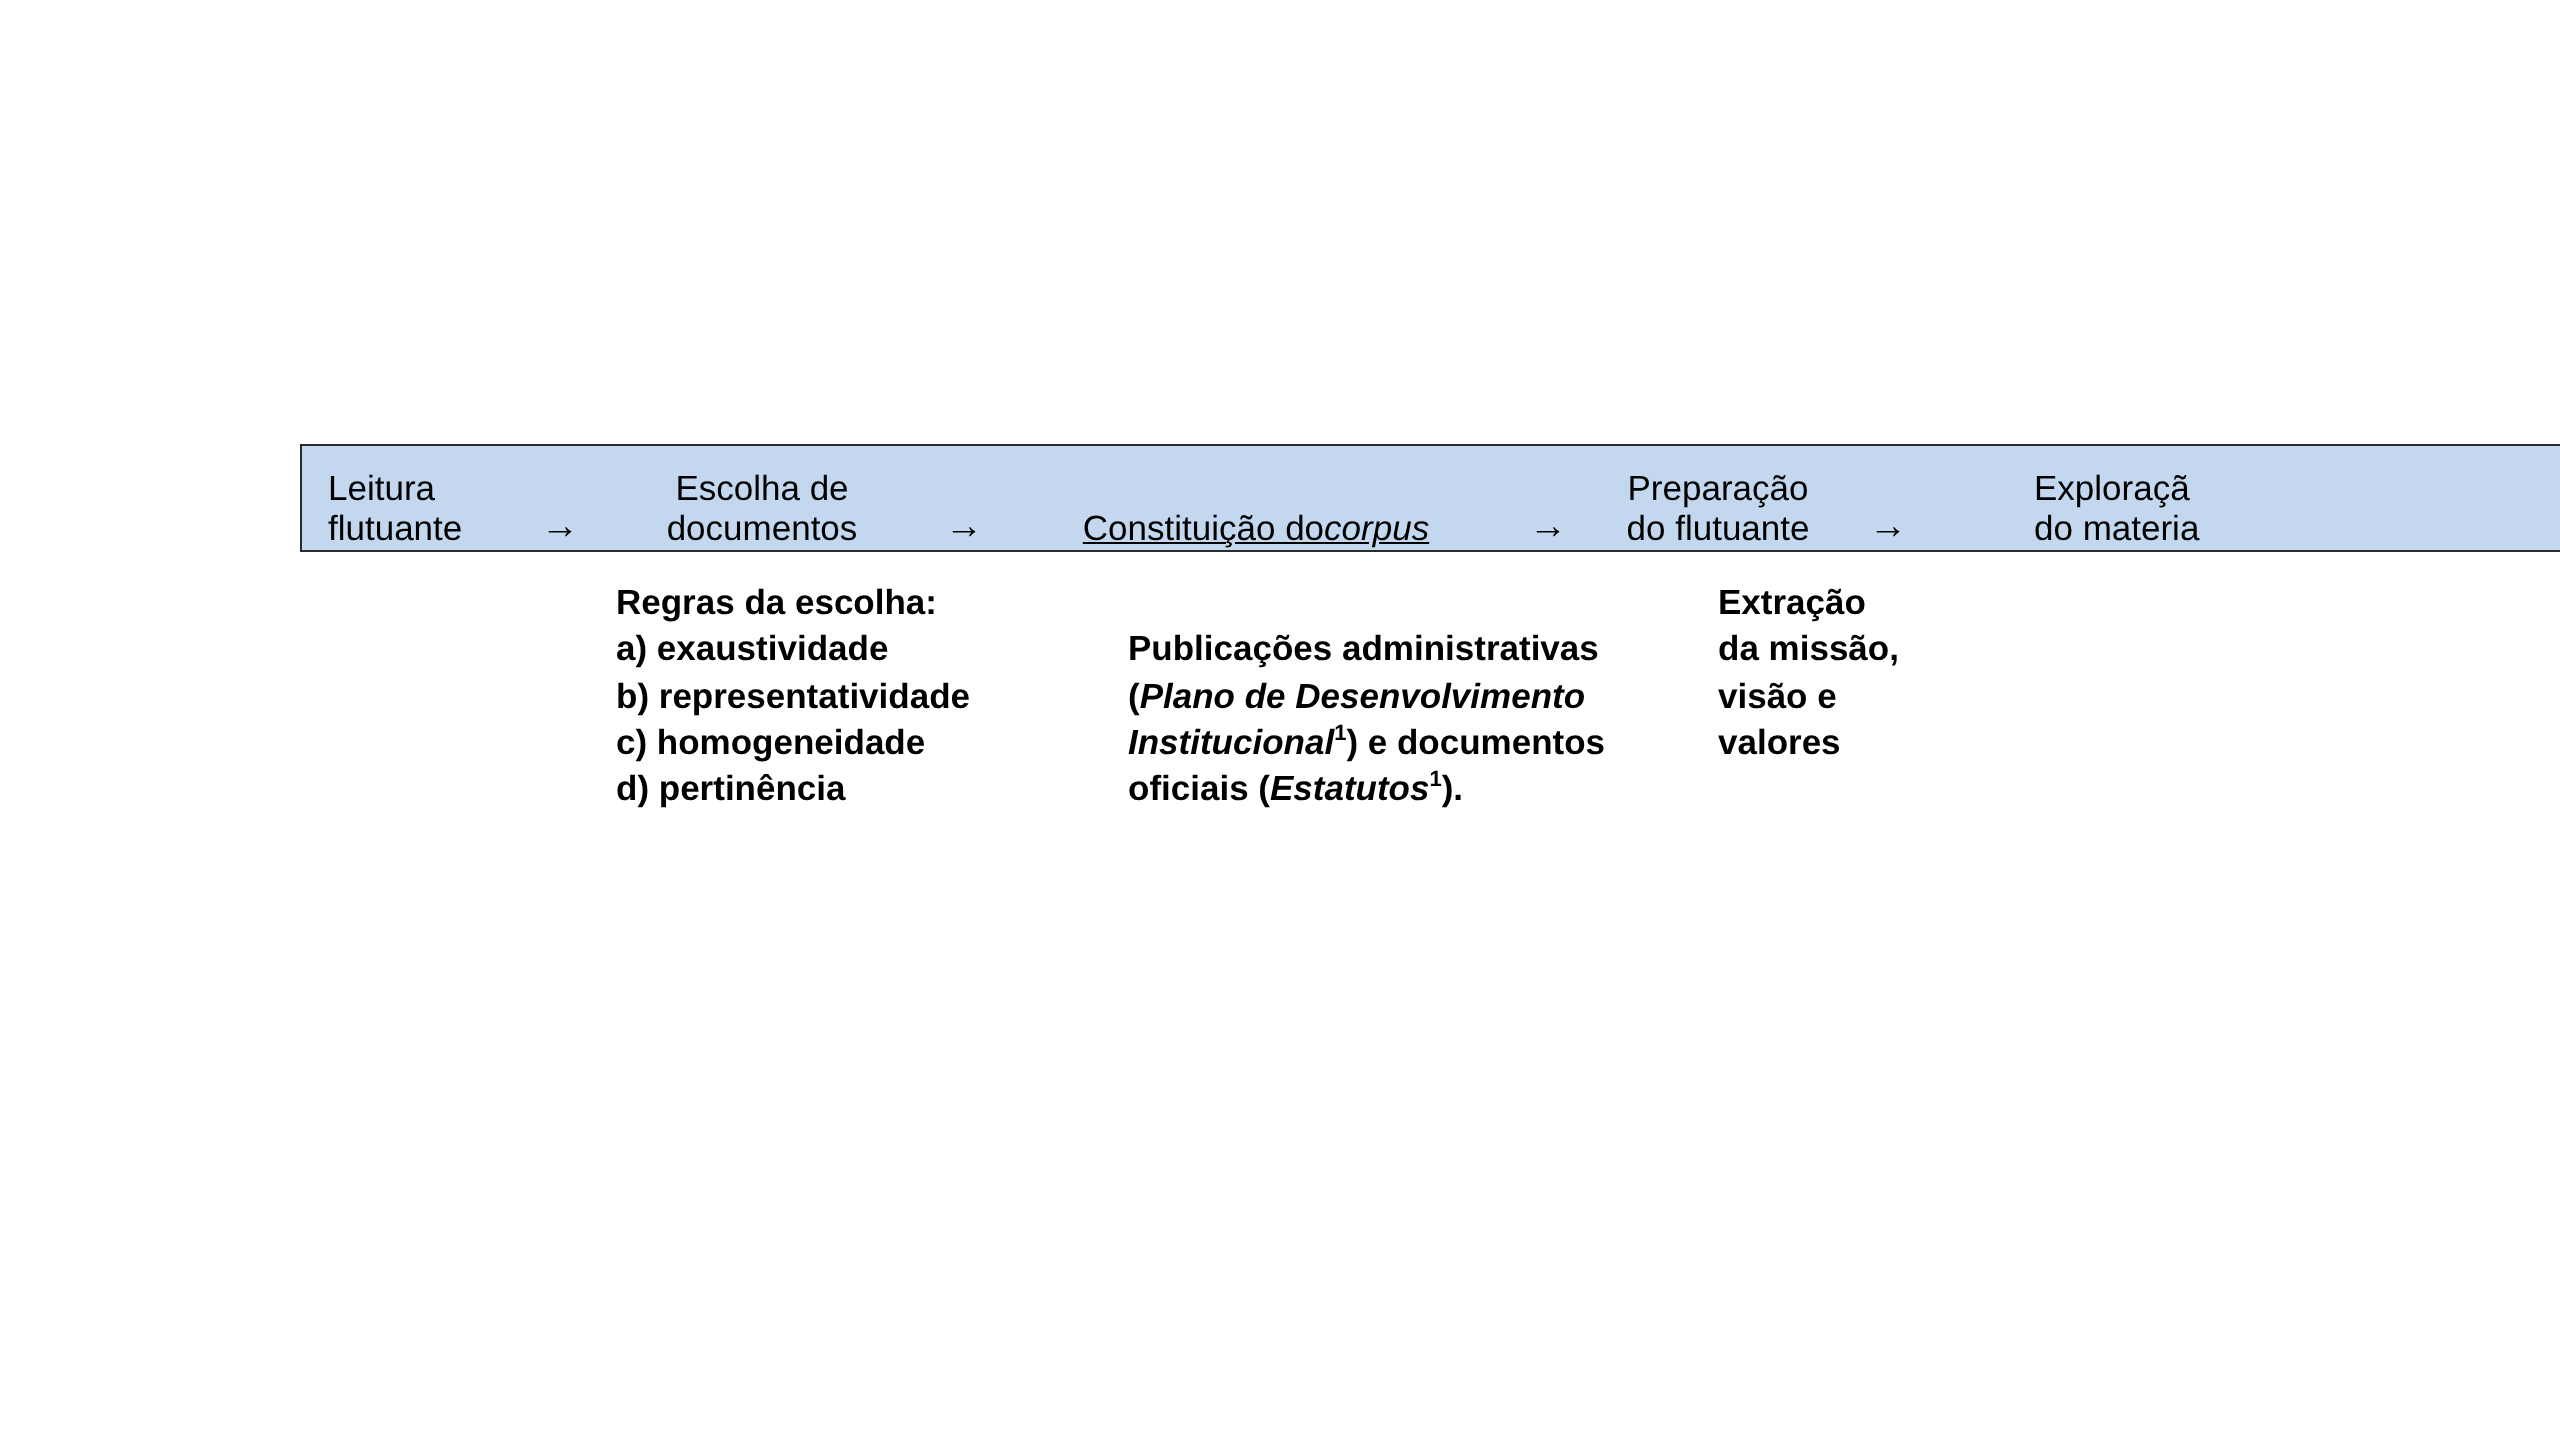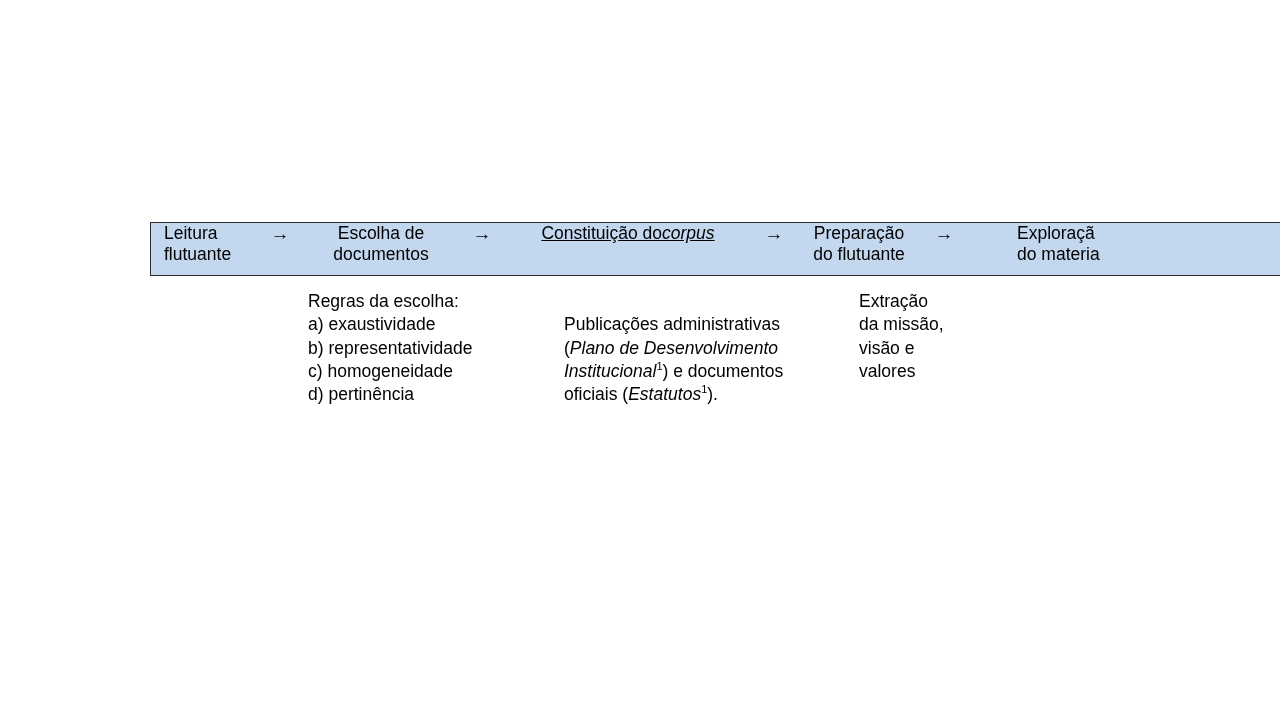--- a/index.html
+++ b/index.html
@@ -19,21 +19,21 @@
   #diagram {
     position: absolute;
     left: 150px;
     top: 222px;
     width: 1130px;
   }
 
   
   .flow-band {
     display: flex;
-    align-items: flex-start;
+    align-items: flex-end;
     background: #c3d8ef;
     border-top: 1px solid #2a2a2a;
     border-bottom: 1px solid #2a2a2a;
     border-left: 1px solid #2a2a2a;
     height: 54px;
     box-sizing: border-box;
     overflow: hidden;
   }
   .stage {
     display: flex;
@@ -67,20 +67,21 @@
   .desc-row {
     display: flex;
     align-items: flex-start;
     margin-top: 14px;
   }
   .desc {
     font-size: 17.5px;
     line-height: 1.335;
     box-sizing: border-box;
     white-space: pre-line;
+    font-weight: bold;
   }
   .d1 { flex: 0 0 150px; }
   .d2 { flex: 0 0 260px; padding-left: 8px; }
   .d3 { flex: 0 0 255px; padding-left: 4px; }
   .d4 { flex: 0 0 135px; padding-left: 44px; }
   .d5 { flex: 1 1 auto; }
 
   sup { font-size: 11px; vertical-align: super; line-height: 0; }
 </style>
 </head>

